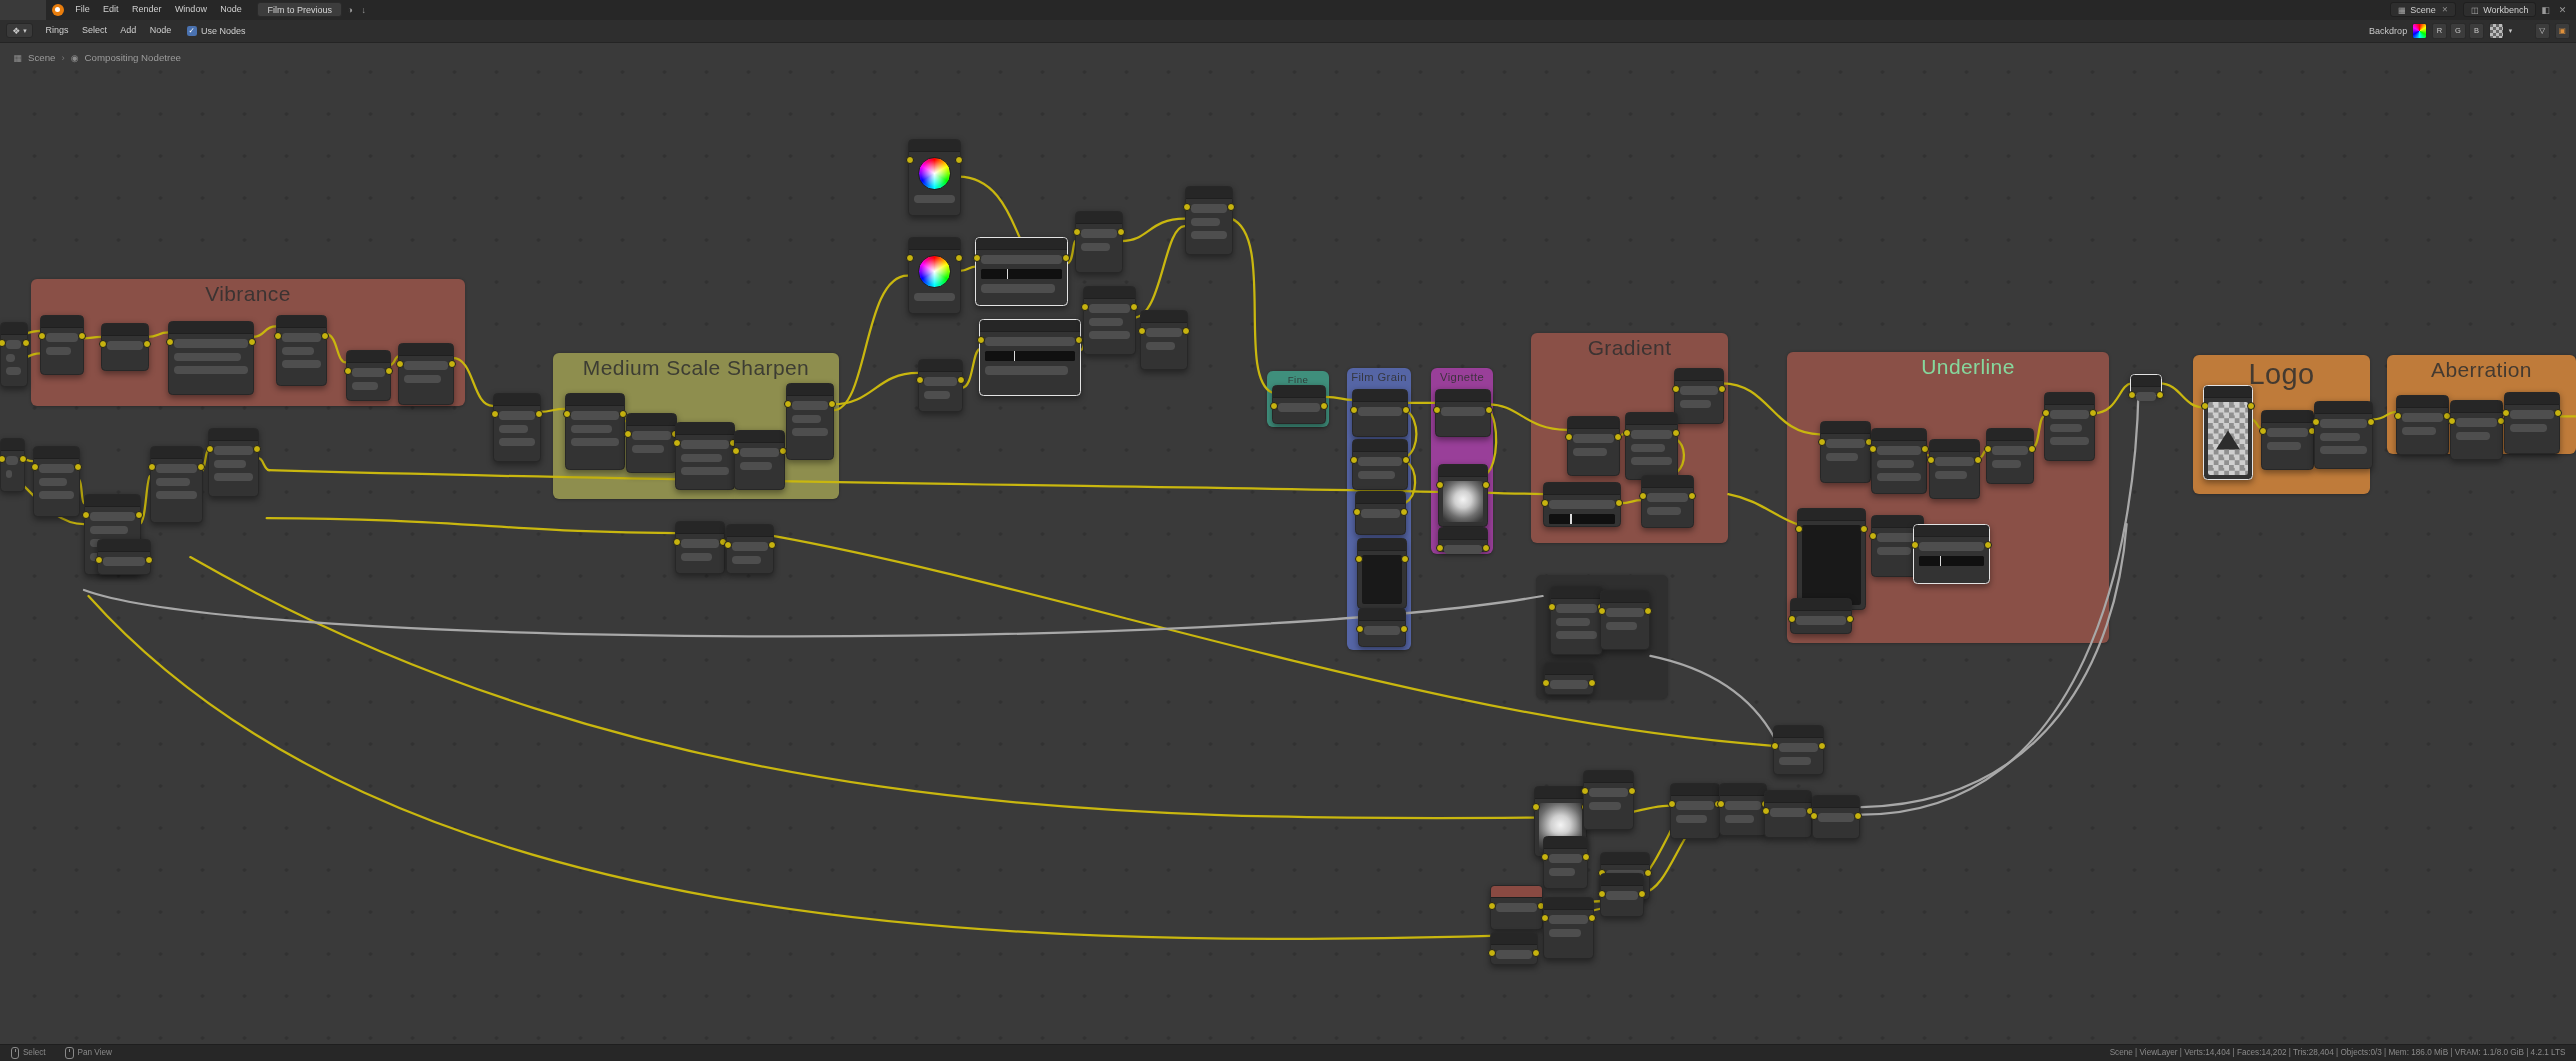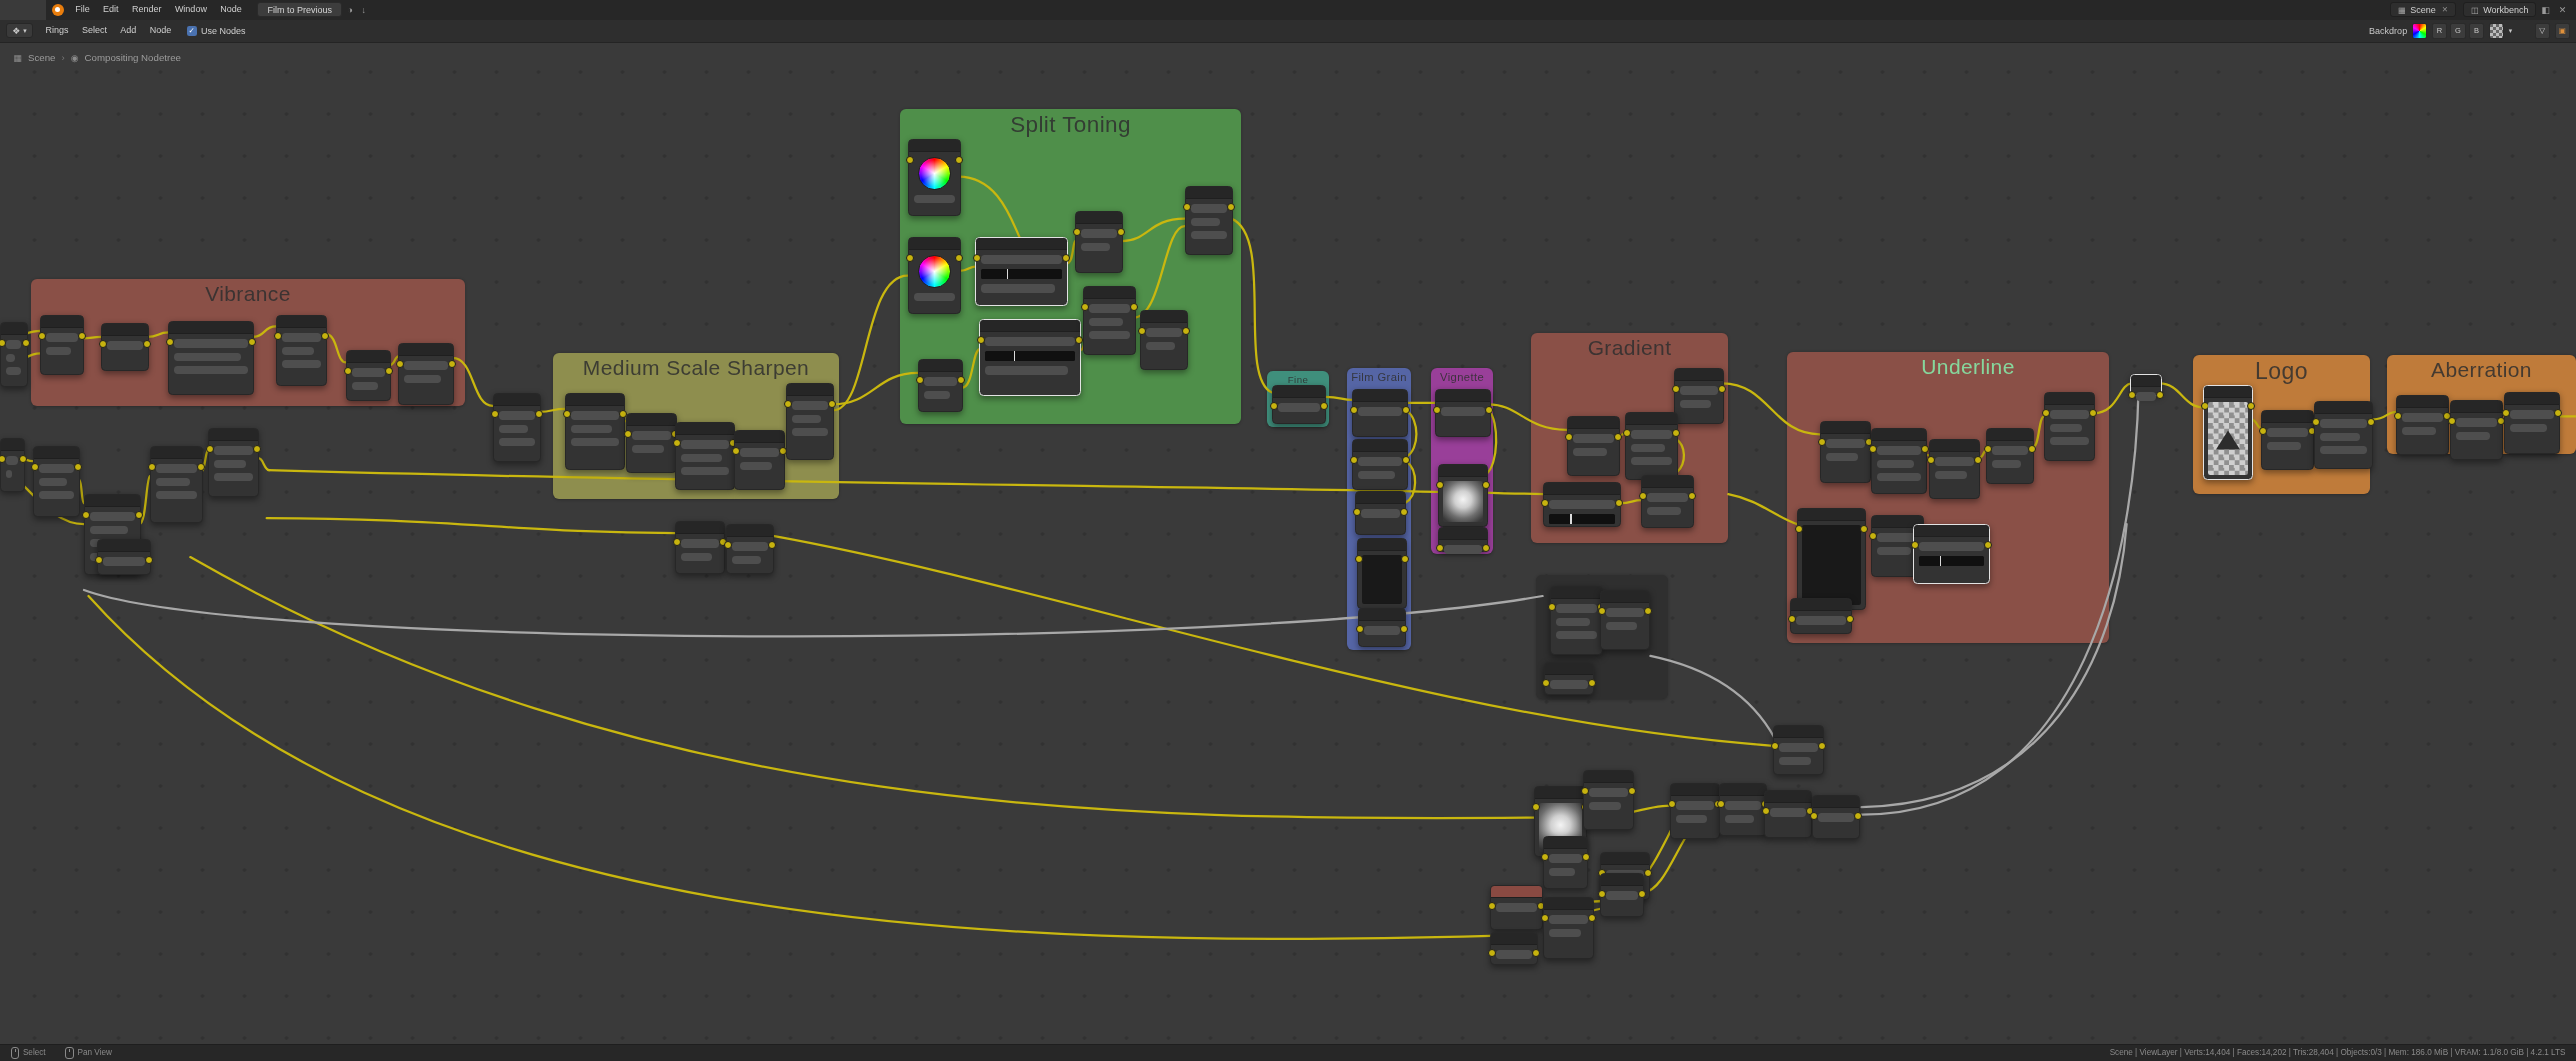--- a/index.html
+++ b/index.html
@@ -87,41 +87,38 @@
 <body>
 
 <div id="canvas">
   <div id="layer-frames">
       <div class="frame" style="left: 31px; top: 279px; width: 434px; height: 127px; background: rgb(138, 80, 71);">
         <div class="frame-label" style="font-size: 21px; color: rgb(47, 47, 47);">Vibrance</div>
       </div>
       <div class="frame" style="left: 553px; top: 353px; width: 286px; height: 146px; background: rgb(142, 142, 78);">
         <div class="frame-label" style="font-size: 21px; color: rgb(47, 47, 47);">Medium Scale Sharpen</div>
       </div>
-      <div class="frame" style="left: 900px; top: 109px; width: 341px; height: 315px; background: rgb(79, 143, 74);">
-        <div class="frame-label" style="font-size: 22.5px; color: rgb(47, 47, 47);">Split Toning</div>
-      </div>
       <div class="frame" style="left: 1267px; top: 371px; width: 62px; height: 56px; background: rgb(63, 143, 124);">
         <div class="frame-label" style="font-size: 9.7px; color: rgb(47, 47, 47);">Fine Sharpen</div>
       </div>
       <div class="frame" style="left: 1347px; top: 368px; width: 64px; height: 282px; background: rgb(85, 101, 165);">
         <div class="frame-label" style="font-size: 11.2px; color: rgb(47, 47, 47);">Film Grain</div>
       </div>
       <div class="frame" style="left: 1431px; top: 368px; width: 62px; height: 186px; background: rgb(153, 63, 153);">
         <div class="frame-label" style="font-size: 11.2px; color: rgb(47, 47, 47);">Vignette</div>
       </div>
       <div class="frame" style="left: 1531px; top: 333px; width: 197px; height: 210px; background: rgb(138, 80, 71);">
         <div class="frame-label" style="font-size: 21px; color: rgb(47, 47, 47);">Gradient</div>
       </div>
       <div class="frame" style="left: 1536px; top: 575px; width: 132px; height: 124px; background: rgb(47, 47, 47);"></div>
       <div class="frame" style="left: 1787px; top: 352px; width: 322px; height: 291px; background: rgb(138, 80, 71);">
         <div class="frame-label" style="font-size: 21px; color: #86efac; margin-left: 40px;">Underline</div>
       </div>
       <div class="frame" style="left: 2193px; top: 355px; width: 177px; height: 139px; background: rgb(191, 123, 58);">
-        <div class="frame-label" style="font-size: 23px; color: rgb(47, 47, 47);">Logo</div>
+        <div class="frame-label" style="font-size: 29px; color: rgb(47, 47, 47);">Logo</div>
       </div>
       <div class="frame" style="left: 2387px; top: 355px; width: 189px; height: 99px; background: rgb(191, 123, 58);">
         <div class="frame-label" style="font-size: 21px; color: rgb(47, 47, 47);">Aberration</div>
       </div>
     </div>
   <svg id="wires" viewBox="0 0 3440 1417" width="2576" height="1061">
       <path d="M 0 452 C 30 452 34 442 54 442" stroke="#c9b70f" fill="none" stroke-width="3" stroke-linecap="round"></path>
       <path d="M 0 488 C 30 488 32 472 54 472" stroke="#c9b70f" fill="none" stroke-width="3" stroke-linecap="round"></path>
       <path d="M 0 600 C 24 600 26 616 44 616" stroke="#c9b70f" fill="none" stroke-width="3" stroke-linecap="round"></path>
       <path d="M 0 630 C 30 630 60 700 112 700" stroke="#c9b70f" fill="none" stroke-width="3" stroke-linecap="round"></path>

